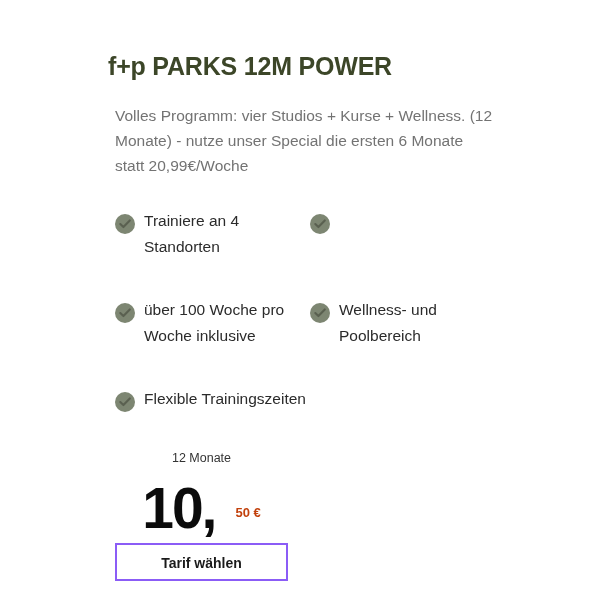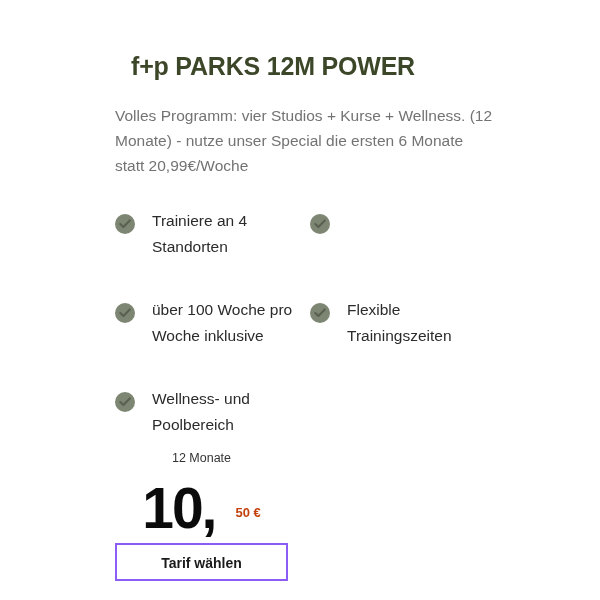--- a/index.html
+++ b/index.html
@@ -17,21 +17,21 @@
     width: 600px;
     height: 600px;
     background: #ffffff;
     padding: 0;
     overflow: hidden;
   }
 
   
   .card-title {
     position: absolute;
-    left: 131px;
+    left: 108px;
     top: 52px;
     font-size: 25px;
     font-weight: bold;
     color: #3c4628;
     letter-spacing: -0.2px;
     white-space: nowrap;
   }
 
   
   .card-description {
@@ -53,21 +53,21 @@
     display: grid;
     grid-template-columns: 195px 195px;
     grid-auto-rows: 89px;
     column-gap: 0;
     row-gap: 0;
   }
 
   .feature-item {
     display: flex;
     align-items: flex-start;
-    gap: 17px;
+    gap: 9px;
   }
 
   .check-icon {
     flex: 0 0 auto;
     width: 20px;
     height: 20px;
     margin-top: 3px;
     display: block;
   }
 
@@ -194,31 +194,31 @@
       <span class="feature-label">über 100 Woche pro Woche inklusive</span>
     </div>
 
     <div class="feature-item">
       <span class="check-icon">
         <svg viewBox="0 0 20 20" width="20" height="20" aria-hidden="true">
           <circle cx="10" cy="10" r="10" fill="#7d8672"></circle>
           <path d="M5.3 10.1 L8.4 13.1 L14.8 6.4" fill="none" stroke="#5a6050" stroke-width="2.1" stroke-linecap="round" stroke-linejoin="round"></path>
         </svg>
       </span>
+      <span class="feature-label">Wellness- und Poolbereich</span>
+    </div>
+
+    <div class="feature-item">
+      <span class="check-icon">
+        <svg viewBox="0 0 20 20" width="20" height="20" aria-hidden="true">
+          <circle cx="10" cy="10" r="10" fill="#7d8672"></circle>
+          <path d="M5.3 10.1 L8.4 13.1 L14.8 6.4" fill="none" stroke="#5a6050" stroke-width="2.1" stroke-linecap="round" stroke-linejoin="round"></path>
+        </svg>
+      </span>
       <span class="feature-label">Flexible Trainingszeiten</span>
-    </div>
-
-    <div class="feature-item">
-      <span class="check-icon">
-        <svg viewBox="0 0 20 20" width="20" height="20" aria-hidden="true">
-          <circle cx="10" cy="10" r="10" fill="#7d8672"></circle>
-          <path d="M5.3 10.1 L8.4 13.1 L14.8 6.4" fill="none" stroke="#5a6050" stroke-width="2.1" stroke-linecap="round" stroke-linejoin="round"></path>
-        </svg>
-      </span>
-      <span class="feature-label">Wellness- und Poolbereich</span>
     </div>
 
   </div>
 
   <div class="price-block">
     <div class="price-term">12 Monate</div>
     <div class="price-row">
       <span class="price-main">10,</span>
       <span class="price-side">
         <span class="price-cents">50 €</span>

